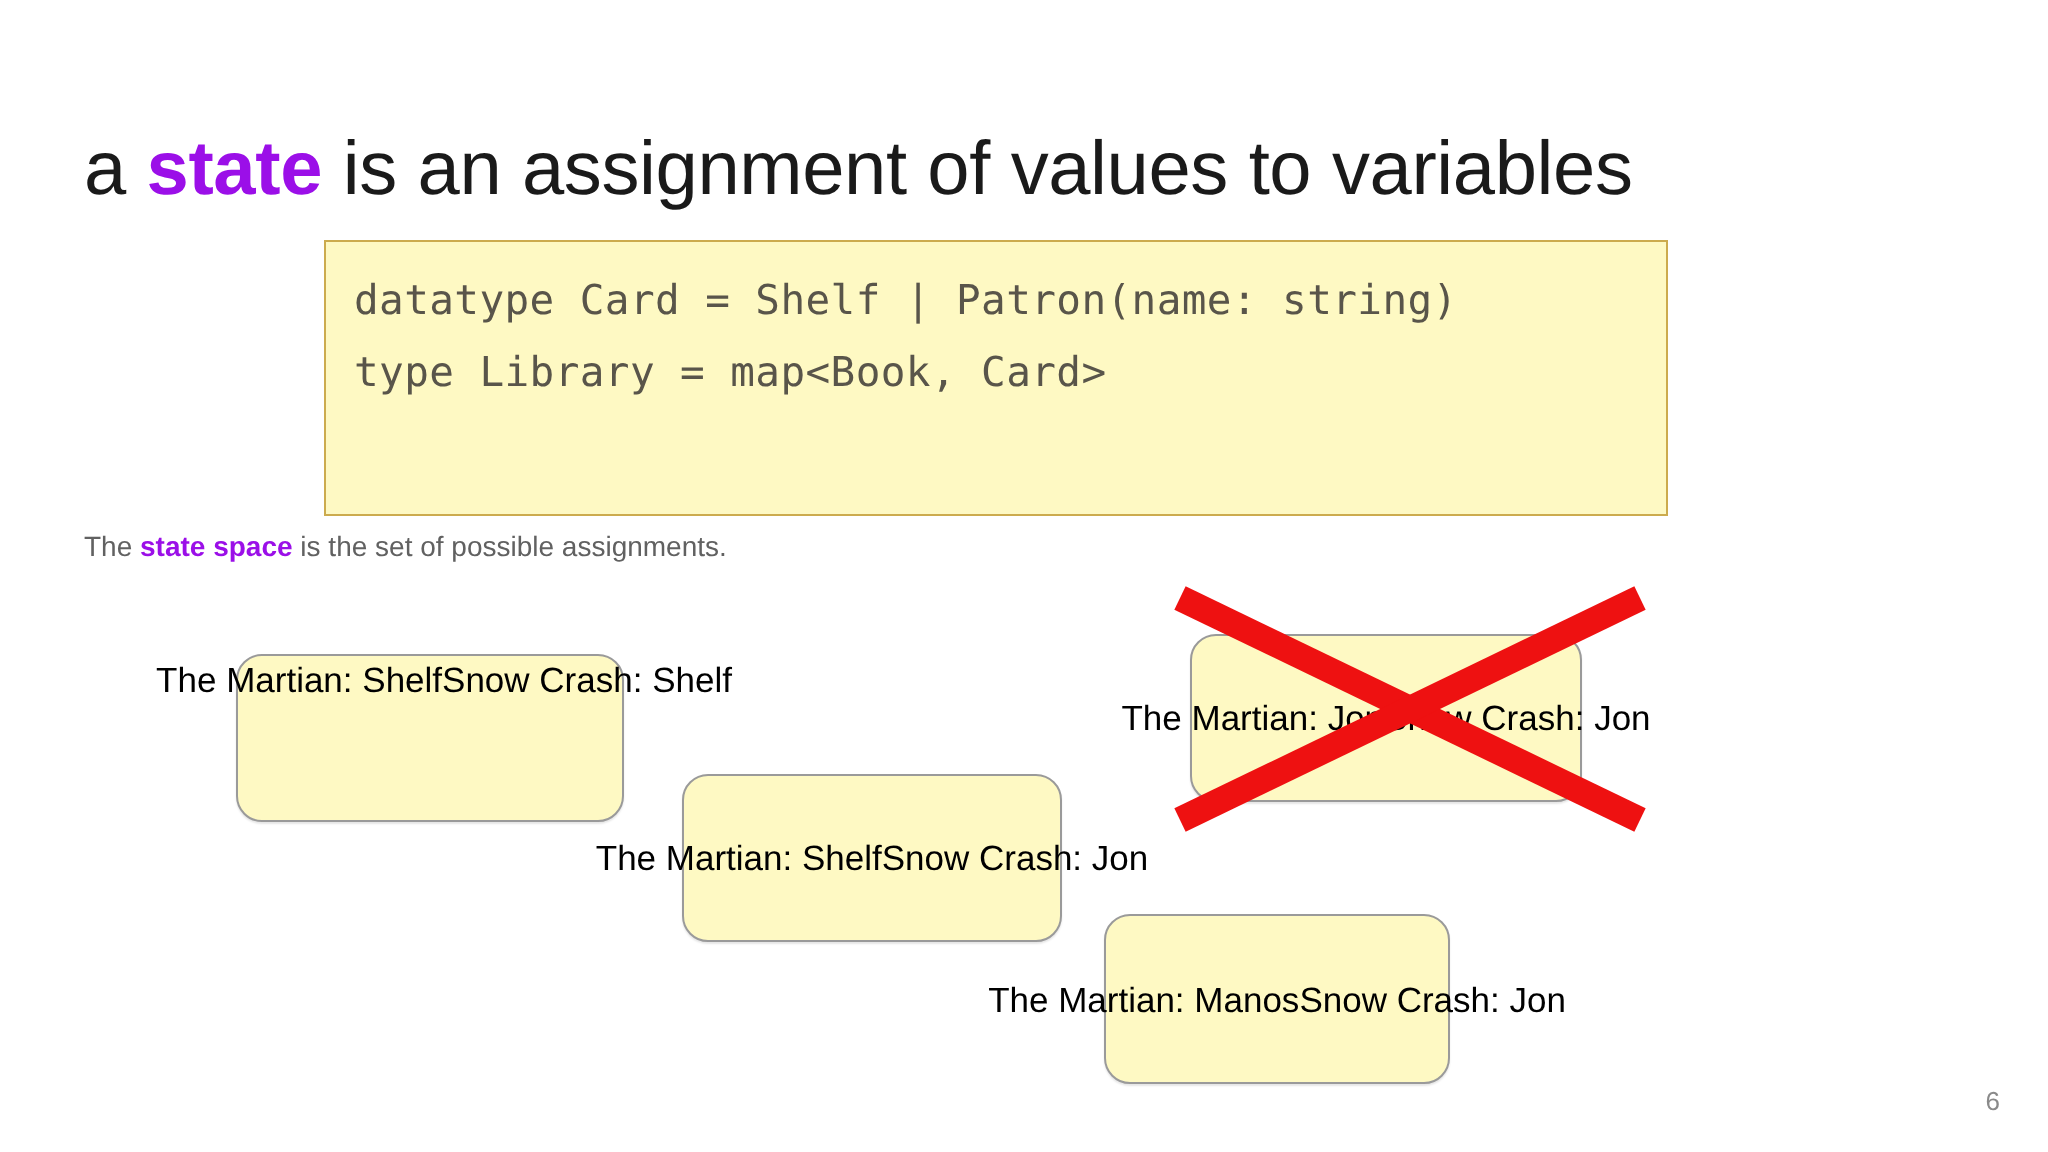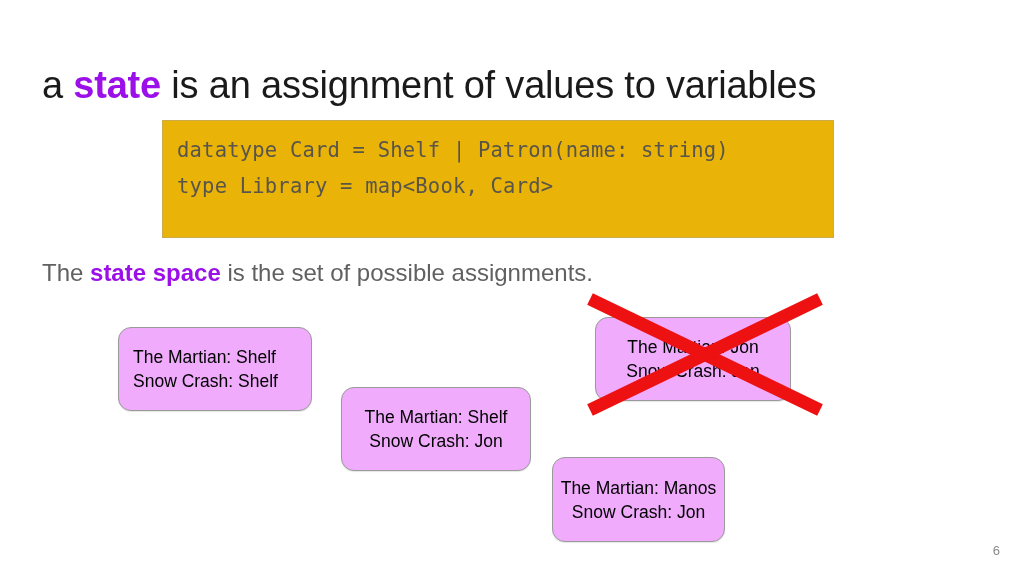--- a/index.html
+++ b/index.html
@@ -31,57 +31,57 @@
     font-weight: bold;
     color: #9b0fe8;
   }
 
   
   #code-block {
     position: absolute;
     left: 162px;
     top: 120px;
     width: 672px;
-    height: 118px;
+    height: 138px;
     box-sizing: border-box;
-    background: #eab308;
+    background: #fef9c3;
     border: 1.5px solid #ccab4e;
     padding: 12px 0 0 8px;
   }
   .code-line {
     font-family: "DejaVu Sans Mono", monospace;
     font-size: 20.5px;
     line-height: 35.5px;
     color: #59554a;
     white-space: pre;
     padding-left: 6px;
     letter-spacing: 0.2px;
   }
 
   
   #state-space-line {
     position: absolute;
     left: 42px;
     top: 259px;
-    font-size: 24px;
+    font-size: 14px;
     line-height: 28px;
     color: #616161;
     white-space: nowrap;
   }
   #state-space-line .kw { color: #9b0fe8; }
 
   
   .state-box {
     position: absolute;
     box-sizing: border-box;
-    background: #f0abfc;
+    background: #fef9c3;
     border: 1.4px solid #9a9a9a;
     border-radius: 13px;
     display: flex;
-    flex-direction: column;
+    flex-direction: row;
     align-items: center;
     justify-content: center;
     color: #000000;
     font-size: 17.5px;
     line-height: 24px;
     white-space: nowrap;
     box-shadow: 0 1px 1px rgba(0,0,0,0.10);
   }
   .state-box .ln { display: block; }
 

